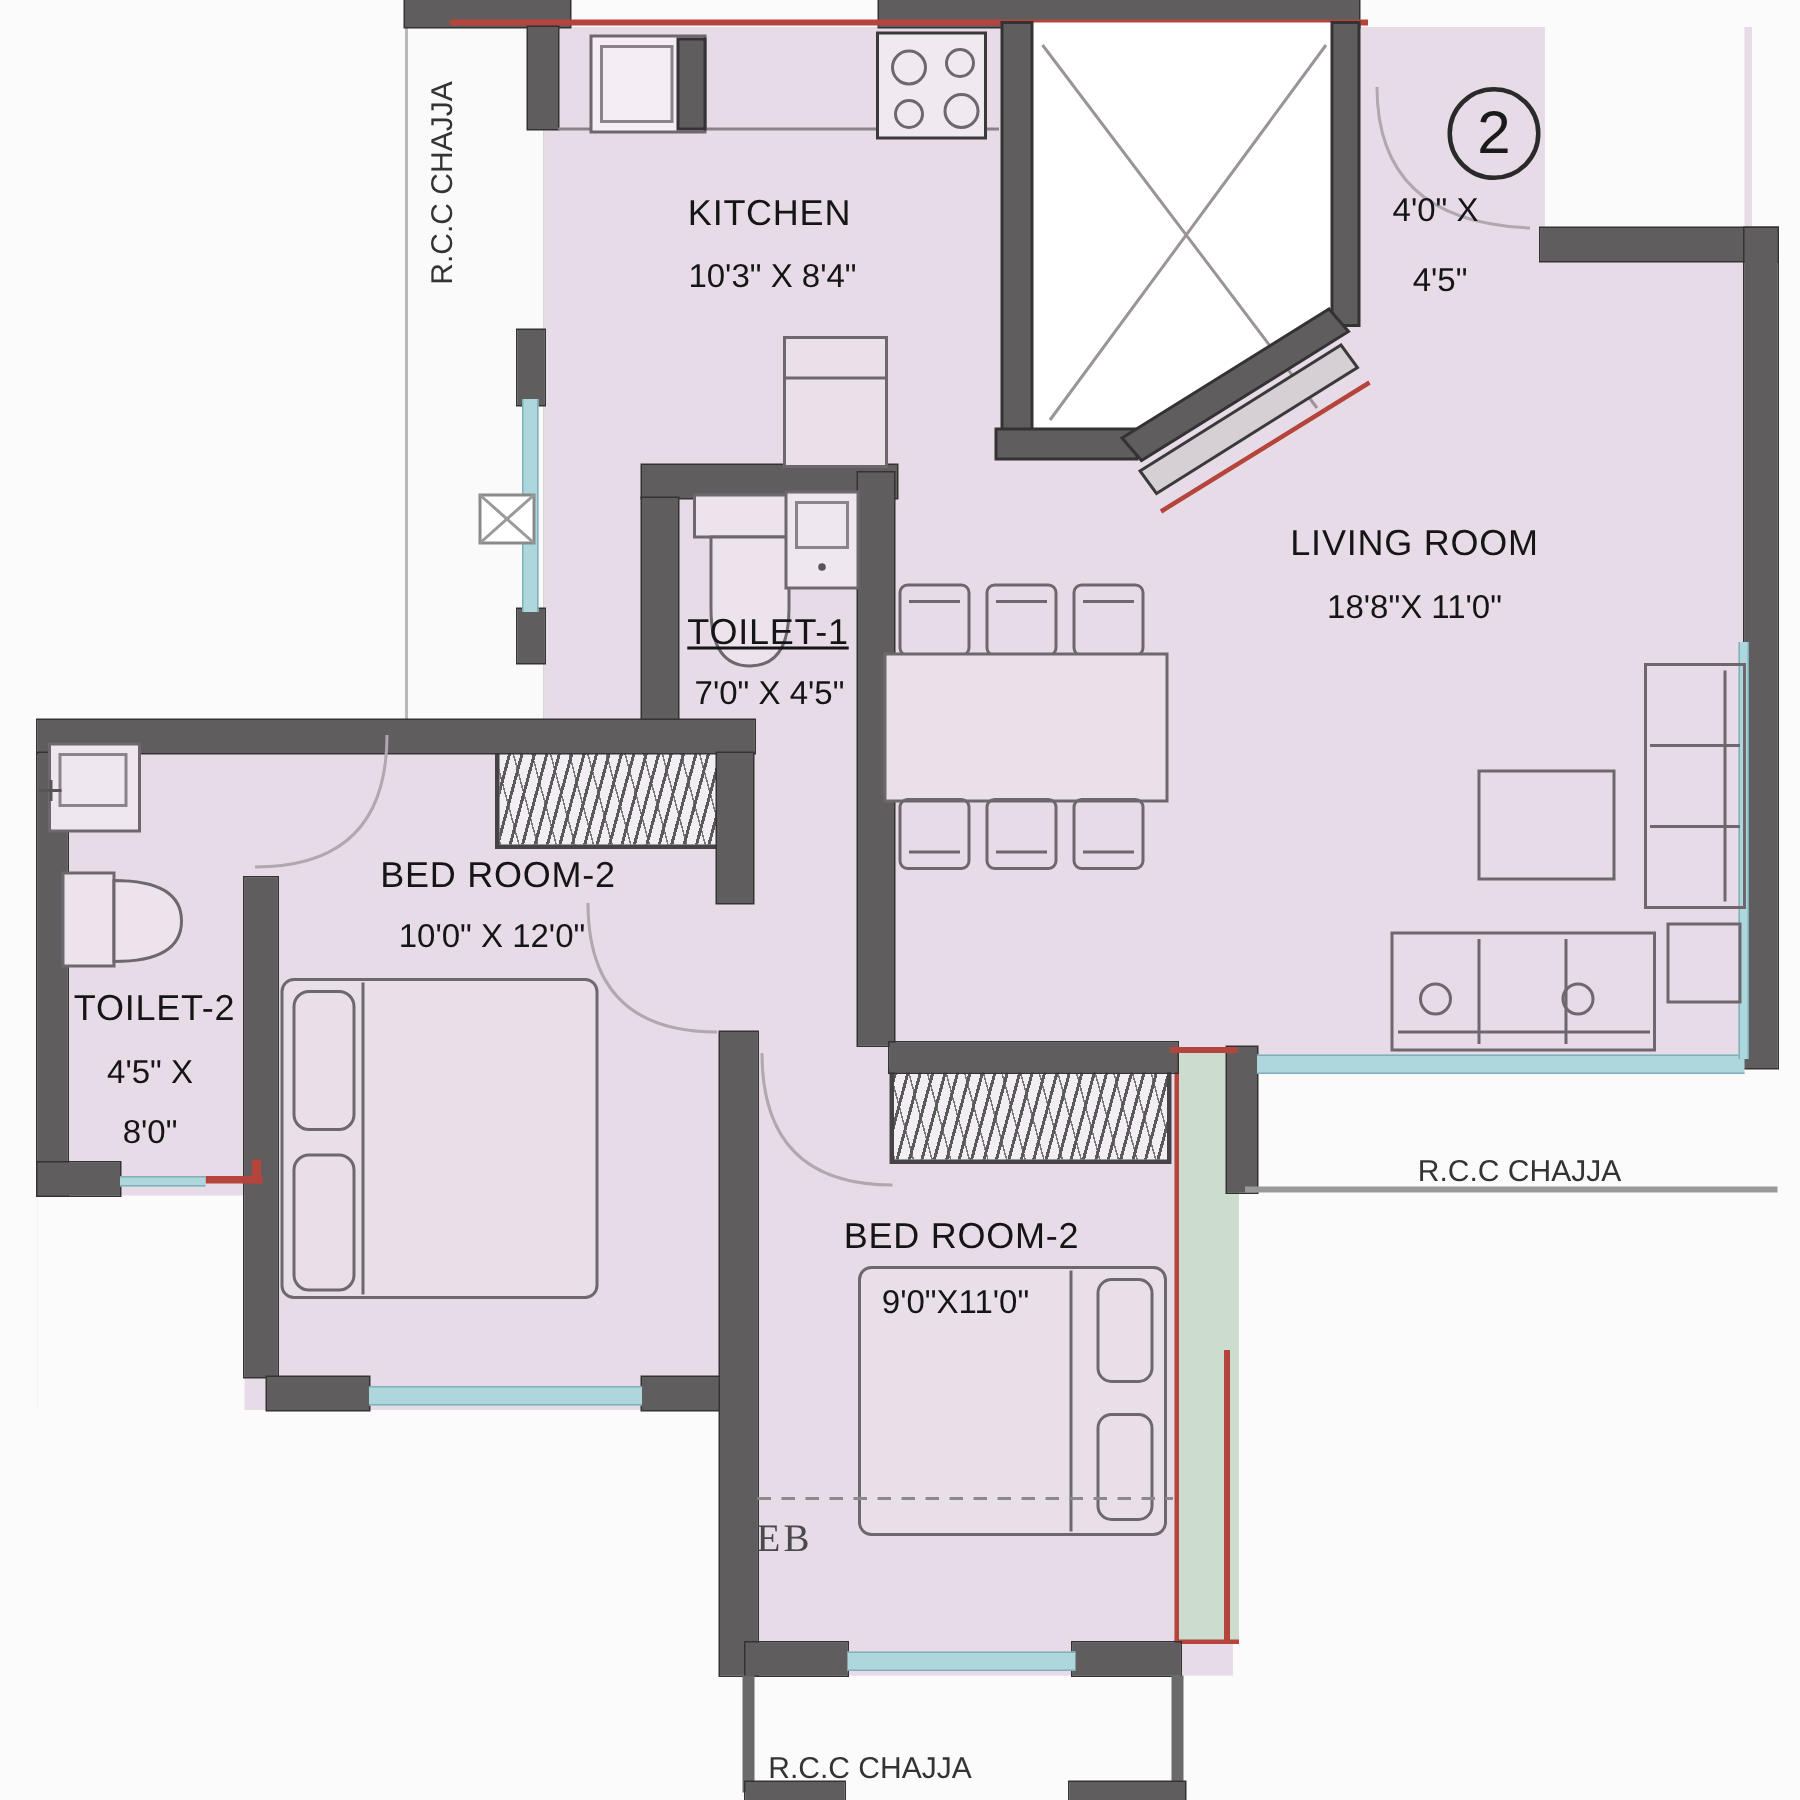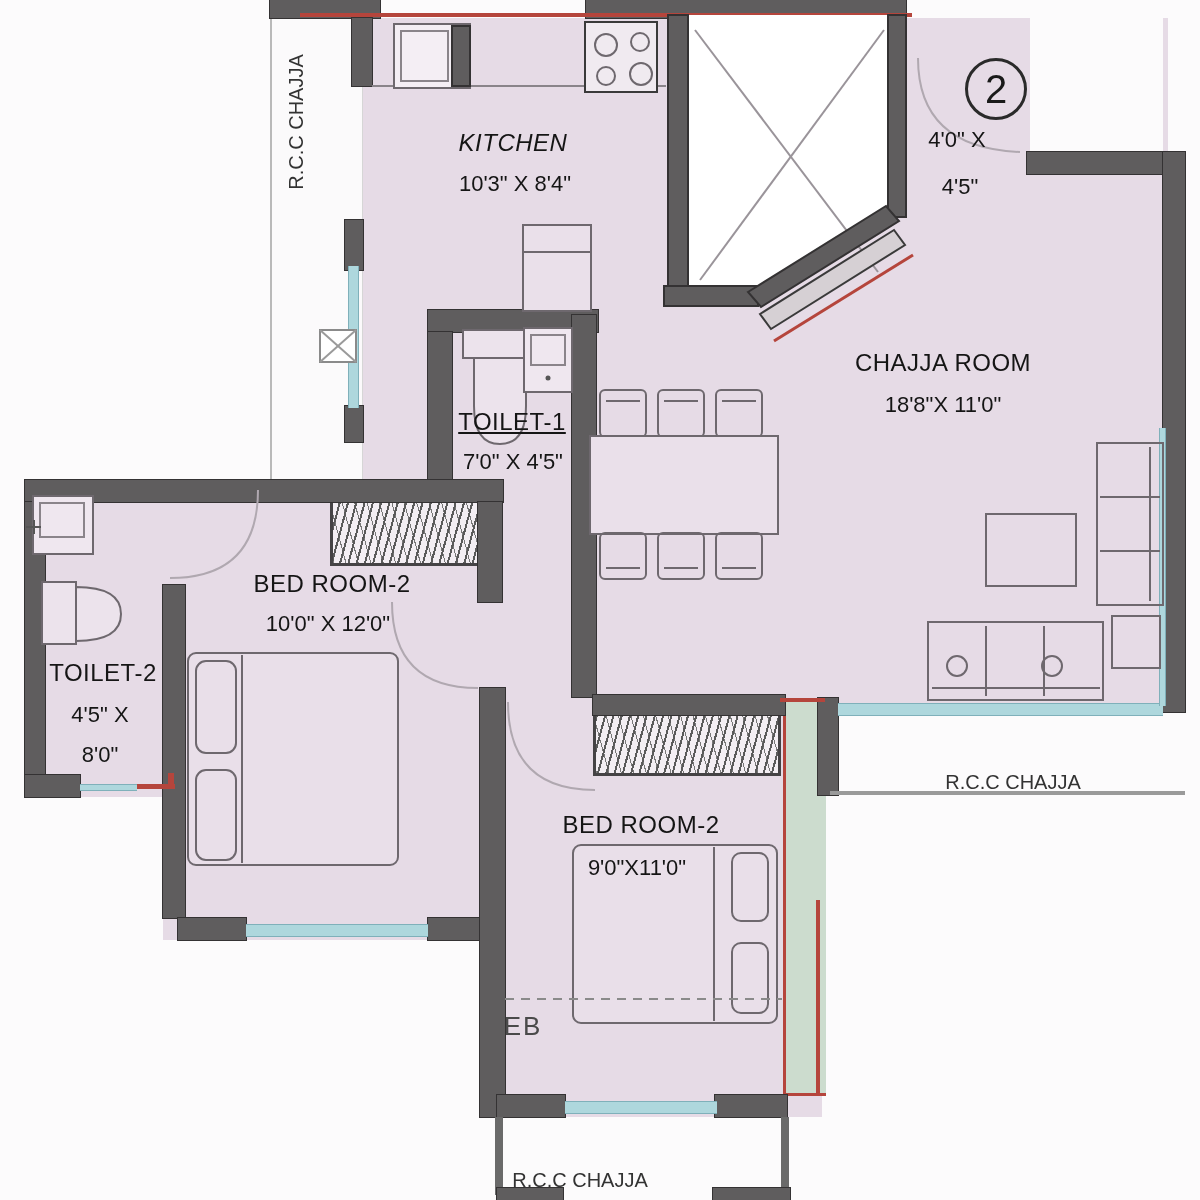--- a/index.html
+++ b/index.html
@@ -206,24 +206,24 @@
     <line x1="505" y1="999" x2="782" y2="999" stroke="#8a8a8a" stroke-dasharray="9 7"></line>
 
     <path d="M170,578 Q258,578 258,490" stroke="#b0a8b0"></path>
     <path d="M478,688 Q392,688 392,602" stroke="#b0a8b0"></path>
     <path d="M508,702 Q508,790 595,790" stroke="#b0a8b0"></path>
     <path d="M918,58 Q918,148 1020,152" stroke="#b0a8b0"></path>
   </svg>
 
   <div class="badge">2</div>
 
-  <div class="lbl" style="left:513px;top:143px;font-style:italic;">KITCHEN</div>
+  <div class="lbl" style="left:513px;top:143px;">KITCHEN</div>
   <div class="dim" style="left:515px;top:184px;">10'3" X 8'4"</div>
 
-  <div class="lbl" style="left:943px;top:363px;">CHAJJA ROOM</div>
+  <div class="lbl" style="left:943px;top:363px;">LIVING ROOM</div>
   <div class="dim" style="left:943px;top:405px;">18'8"X 11'0"</div>
 
   <div class="lbl" style="left:512px;top:422px;text-decoration:underline;">TOILET-1</div>
   <div class="dim" style="left:513px;top:462px;">7'0" X 4'5"</div>
 
   <div class="lbl" style="left:103px;top:673px;">TOILET-2</div>
   <div class="dim" style="left:100px;top:715px;">4'5" X</div>
   <div class="dim" style="left:100px;top:755px;">8'0"</div>
 
   <div class="lbl" style="left:332px;top:584px;text-align:right;">BED ROOM-2</div>
@@ -232,14 +232,14 @@
   <div class="lbl" style="left:641px;top:825px;">BED ROOM-2</div>
   <div class="dim" style="left:637px;top:868px;">9'0"X11'0"</div>
 
   <div class="dim" style="left:957px;top:140px;">4'0" X</div>
   <div class="dim" style="left:960px;top:187px;">4'5"</div>
 
   <div class="small vert" style="left:296px;top:122px;">R.C.C CHAJJA</div>
   <div class="small" style="left:1013px;top:782px;">R.C.C CHAJJA</div>
   <div class="small" style="left:580px;top:1180px;">R.C.C CHAJJA</div>
 
-  <div class="eb" style="left:523px;top:1026px;">EB</div>
+  <div class="eb" style="left:523px;top:1026px;font-family:Liberation Serif, serif;">EB</div>
 </div>
 
 </body></html>

